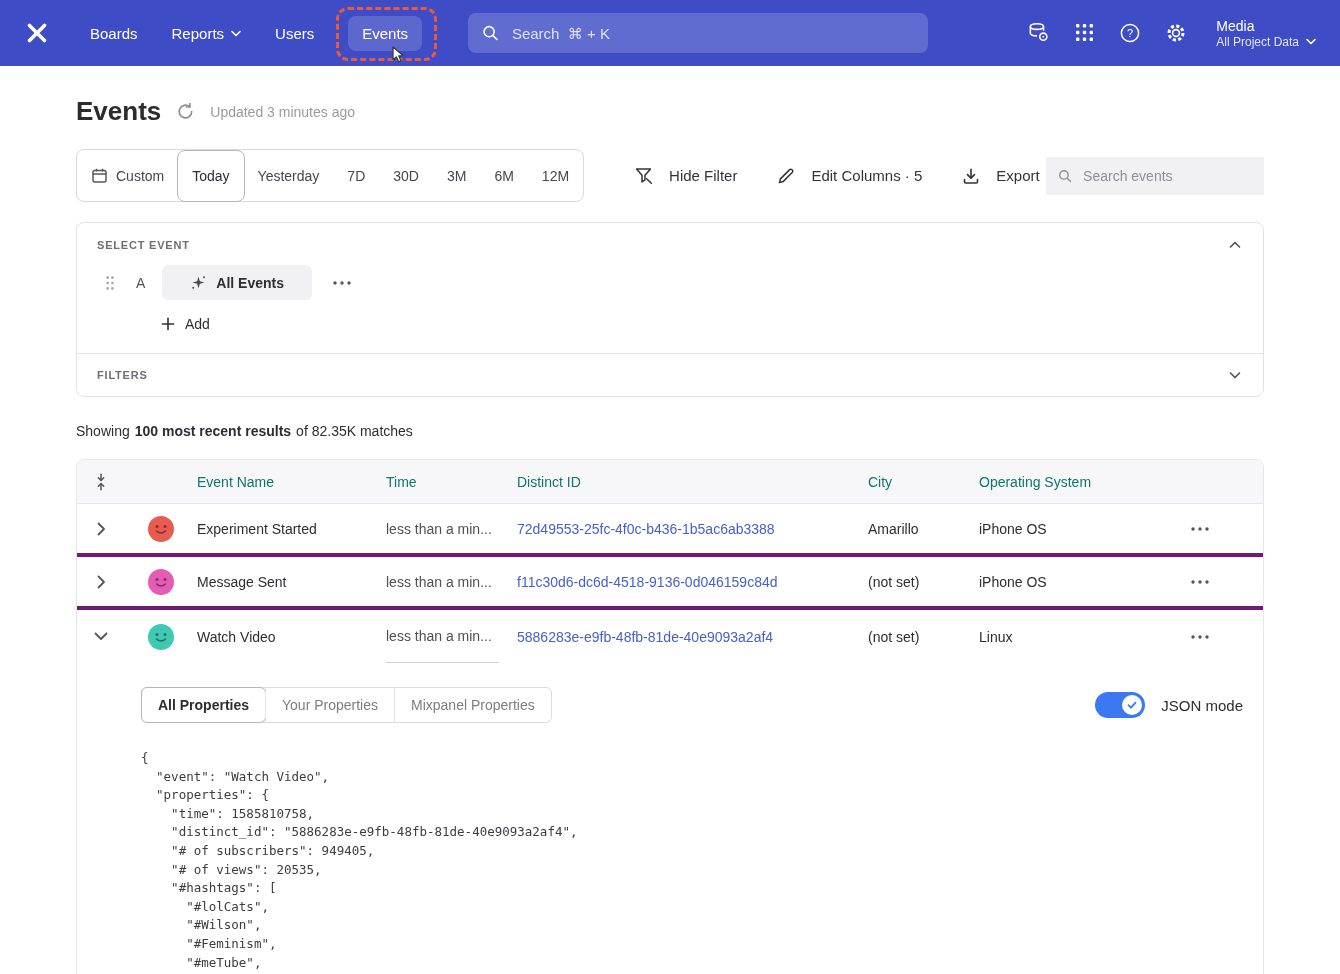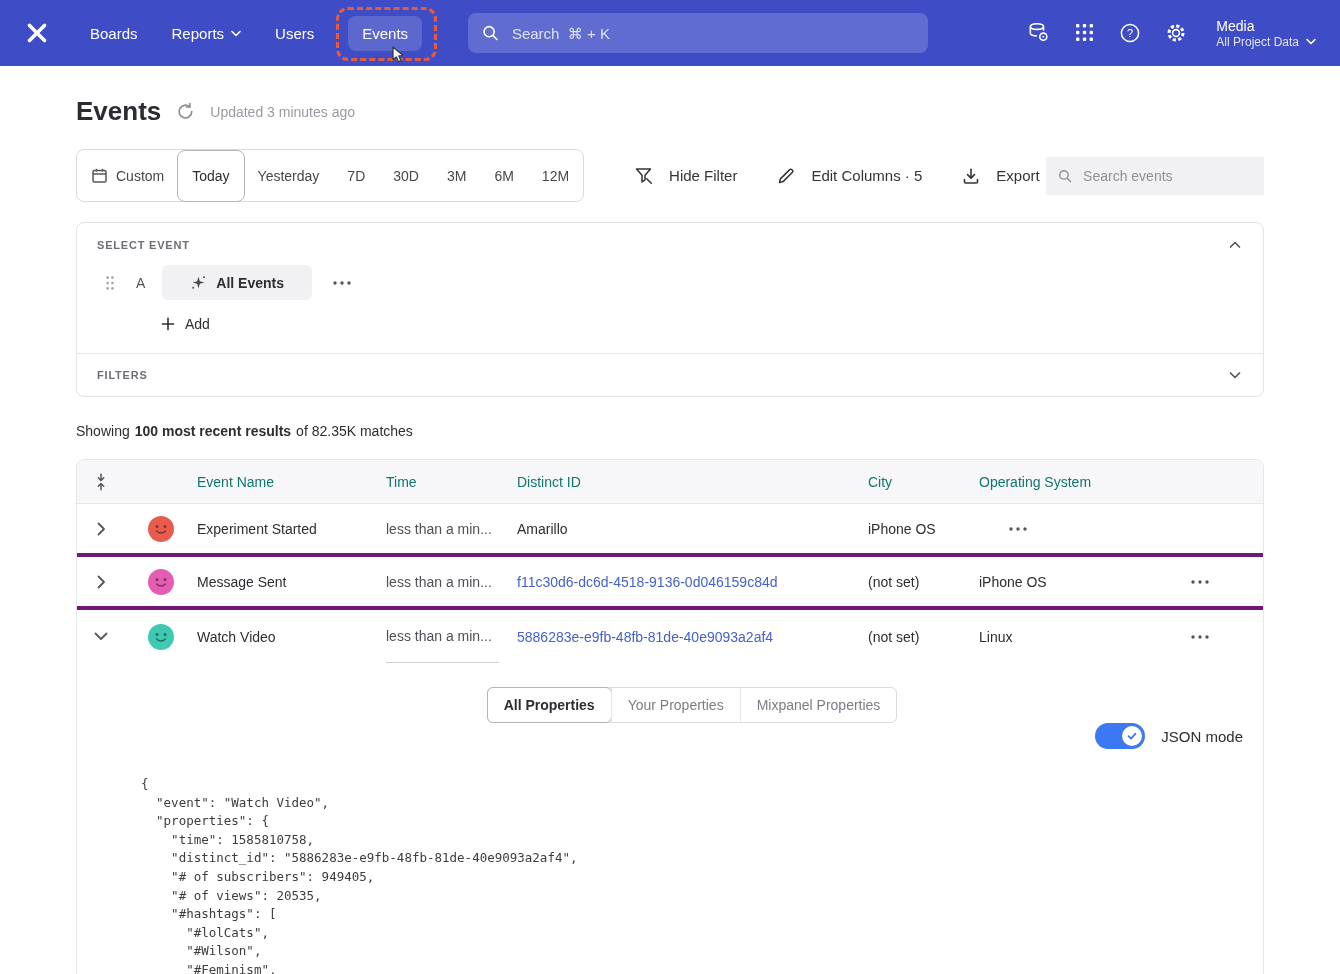--- a/index.html
+++ b/index.html
@@ -70,21 +70,21 @@
   .t-row.expanded { border-bottom: none; }
   .cell-center { display: flex; justify-content: center; align-items: center; }
   .chev-cell { cursor: pointer; height: 100%; }
   .avatar { width: 26px; height: 26px; border-radius: 50%; display: flex; }
   .link { color: #4661c9; cursor: pointer; text-decoration: none; }
   .cell-time { color: #4f4f57; }
   .t-row.expanded .cell-time { height: 100%; display: flex; align-items: center; border-bottom: 1px solid #cfcfd4; margin-right: 18px; }
   .row-actions { padding-left: 26px; display: flex; }
   
   .detail { padding: 24px 20px 0 64px; background: #fff; }
-  .detail-head { display: flex; align-items: center; flex-direction: column; }
+  .detail-head { display: flex; align-items: center; }
   .tabs { display: inline-flex; border: 1px solid #dcdce0; border-radius: 6px; }
   .tab { padding: 9px 16px; font-size: 14px; color: #7c7c86; cursor: pointer; border-left: 1px solid #e4e4e8; white-space: nowrap; }
   .tab:first-child { border-left: none; }
   .tab.active { color: #2d2d33; font-weight: 700; border: 1px solid #b4b4bc; border-radius: 6px; margin: -1px; background: #fff; }
   .json-toggle-wrap { margin-left: auto; display: flex; align-items: center; gap: 16px; padding-right: 0; }
   .toggle { width: 50px; height: 26px; border-radius: 13px; background: #3b78f2; position: relative; cursor: pointer; }
   .toggle-knob { position: absolute; right: 3px; top: 3px; width: 20px; height: 20px; background: #fff; border-radius: 50%;
     display: flex; align-items: center; justify-content: center; }
   .json-mode-label { font-size: 15px; color: #2d2d33; }
   .code-block { margin-top: 26px; font-family: "DejaVu Sans Mono", "Liberation Mono", monospace;
@@ -334,20 +334,21 @@
         <div class="avatar" style="background-color: rgb(232, 92, 79);">
           <svg width="26" height="26" viewBox="0 0 26 26">
             <circle cx="9" cy="10.5" r="1.5" fill="rgba(0,0,0,.45)"></circle>
               <circle cx="17" cy="10.5" r="1.5" fill="rgba(0,0,0,.45)"></circle>
             <path d="M8.5 15 Q13 19 17.5 15" stroke="rgba(0,0,0,.45)" stroke-width="1.5" fill="none" stroke-linecap="round"></path>
           </svg>
         </div>
       </div>
       <div>Experiment Started</div>
       <div class="cell-time">less than a min...</div>
+      <div><span class="link">72d49553-25fc-4f0c-b436-1b5ac6ab3388</span></div>
       <div>Amarillo</div>
       <div>iPhone OS</div>
       <div class="row-actions">
         <div class="overflow-btn" style="margin-left:0">
           <svg width="18" height="4" viewBox="0 0 18 4" fill="#55555c">
             <circle cx="2" cy="2" r="1.7"></circle>
               <circle cx="9" cy="2" r="1.7"></circle>
               <circle cx="16" cy="2" r="1.7"></circle>
           </svg>
         </div>

